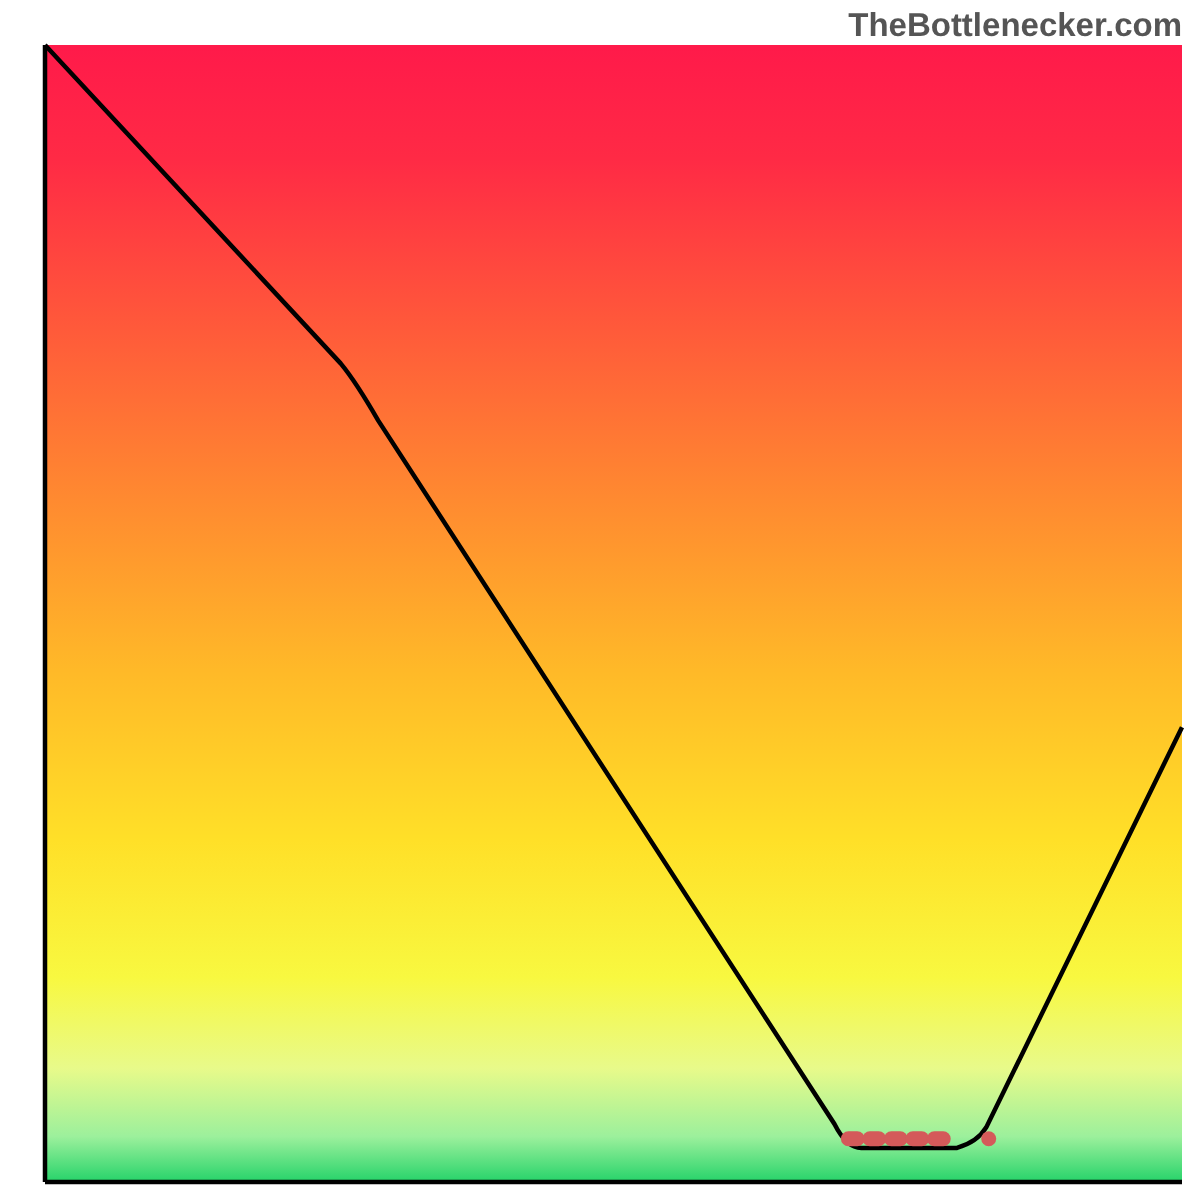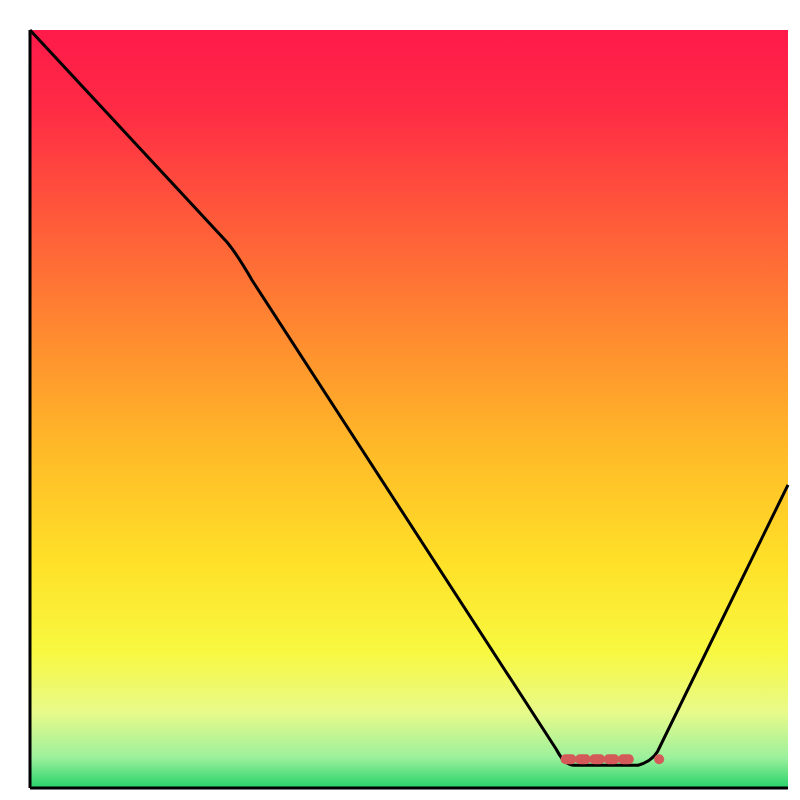--- a/index.html
+++ b/index.html
@@ -25,20 +25,21 @@
     z-index: 10;
   }
   svg {
     display: block;
   }
 </style>
 </head>
 <body>
 
 <div class="container">
+  <div class="watermark">TheBottlenecker.com</div>
   <svg id="chart-svg" width="800" height="800">
     <defs>
       <linearGradient id="bg-grad" x1="0" y1="0" x2="0" y2="1">
           <stop offset="0%" stop-color="#ff1a4a"></stop>
           <stop offset="10%" stop-color="#ff2a45"></stop>
           <stop offset="25%" stop-color="#ff5a3a"></stop>
           <stop offset="40%" stop-color="#ff8a30"></stop>
           <stop offset="55%" stop-color="#ffb928"></stop>
           <stop offset="70%" stop-color="#ffe028"></stop>
           <stop offset="82%" stop-color="#f8f840"></stop>

